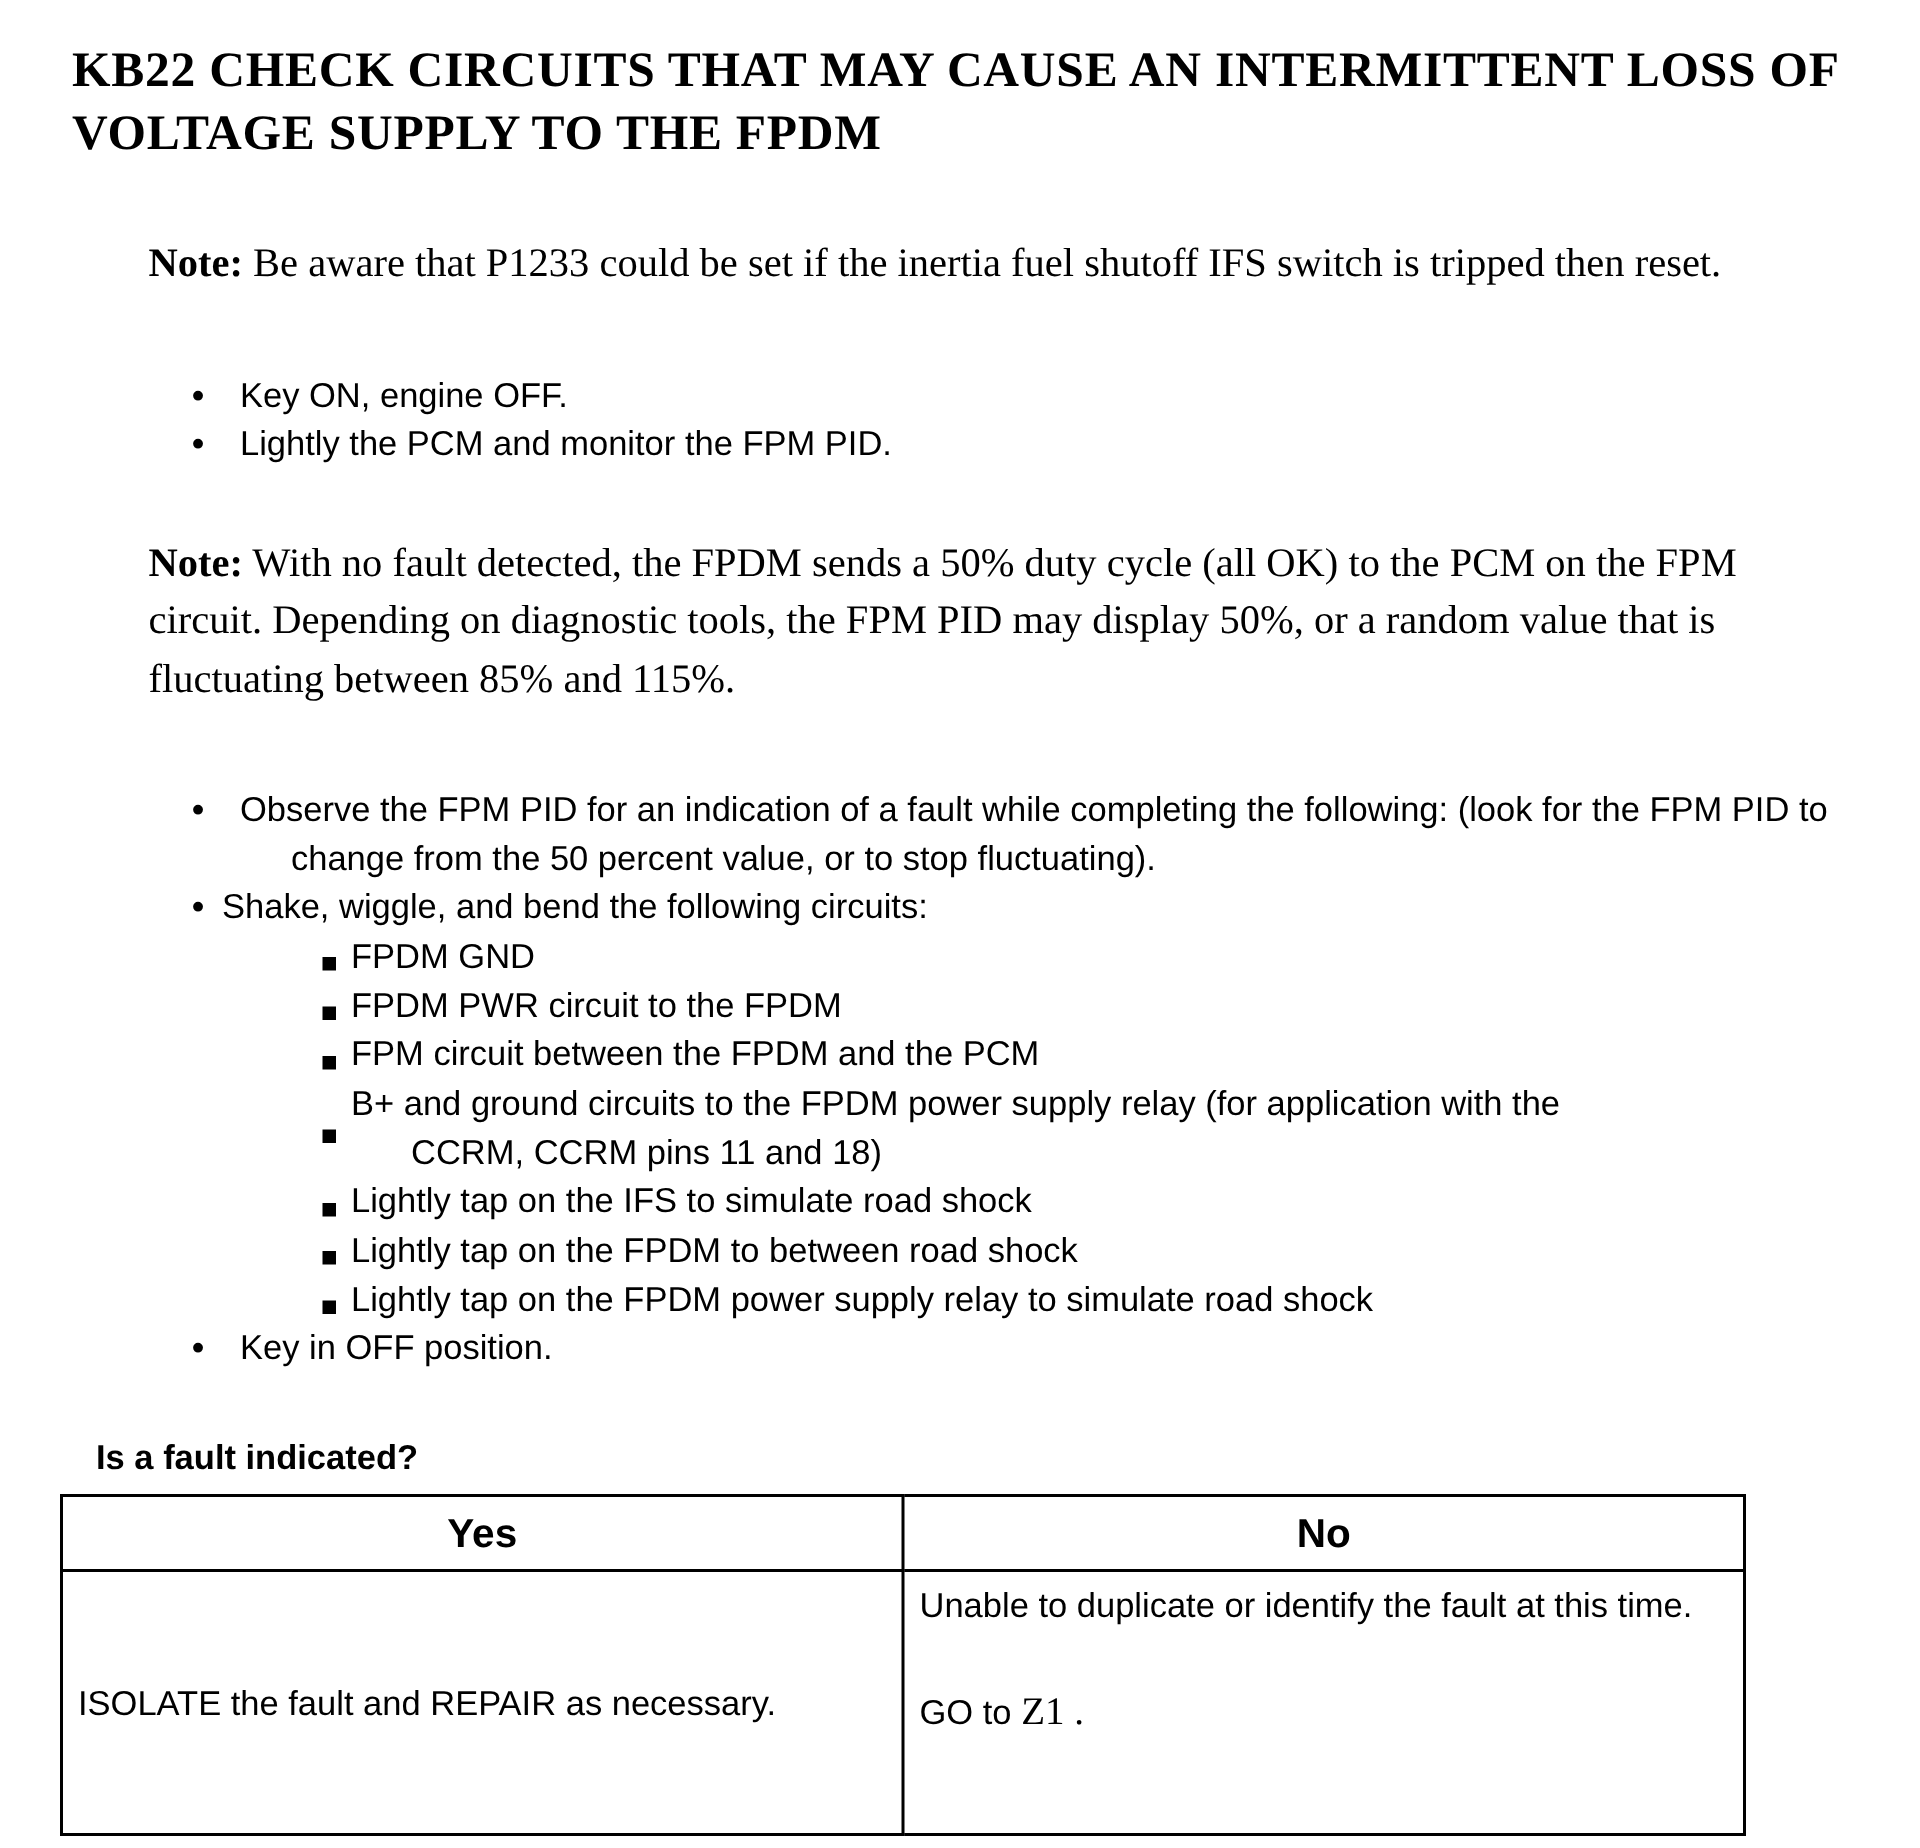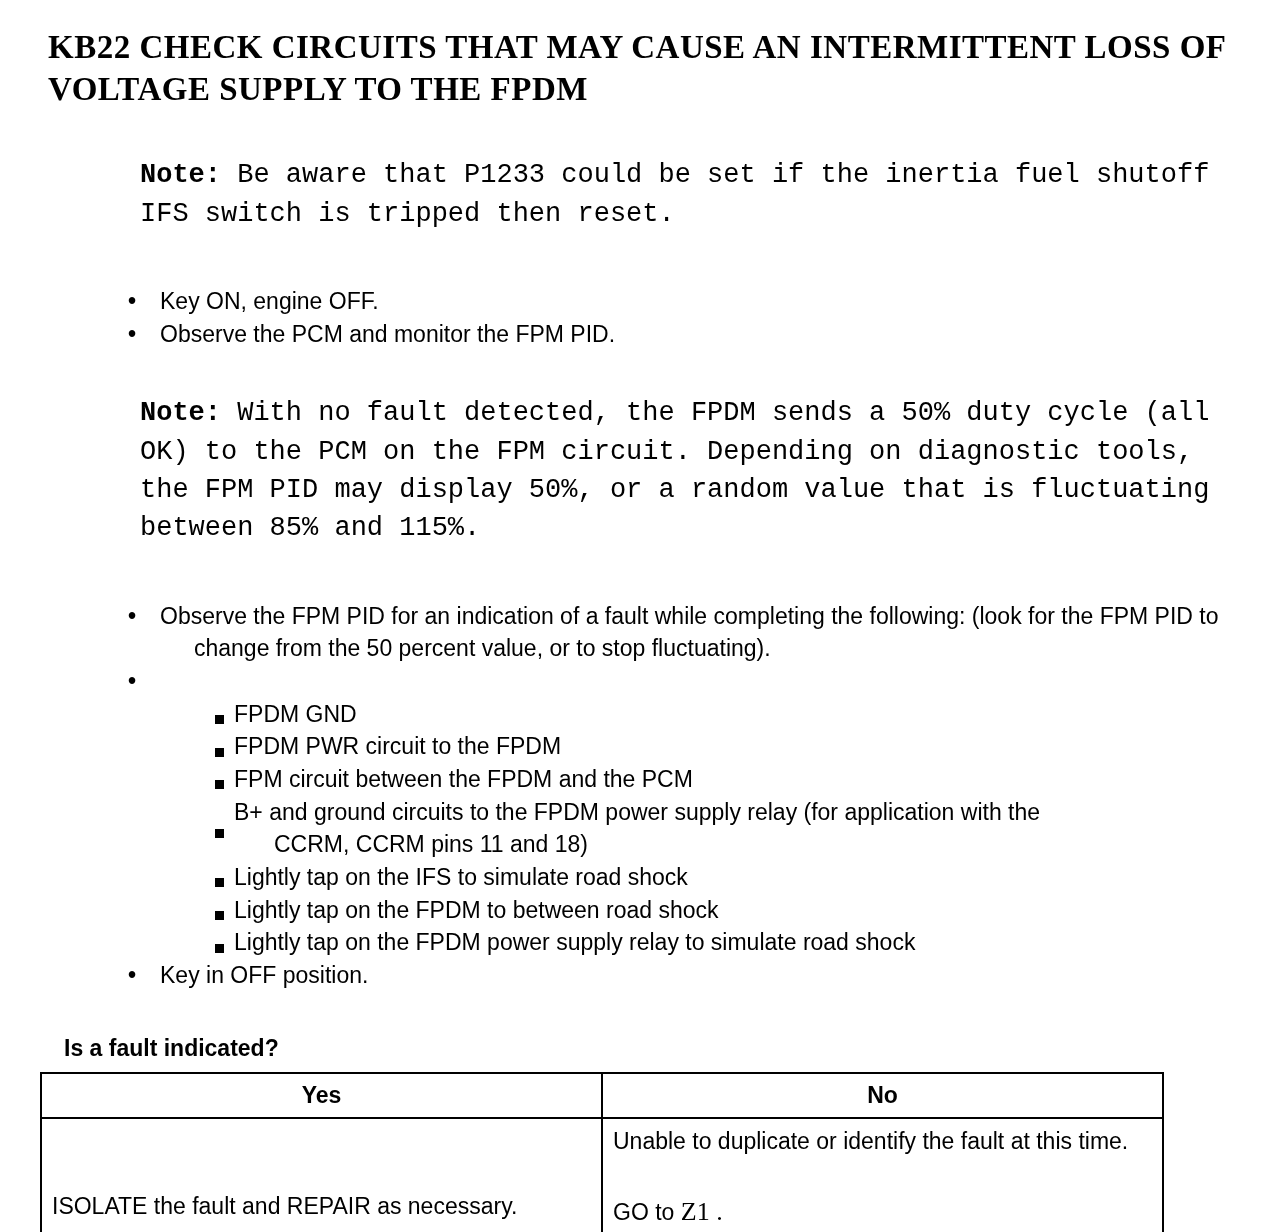--- a/index.html
+++ b/index.html
@@ -14,24 +14,24 @@
   .title {
     font-family: "Liberation Serif", serif;
     font-weight: 700;
     font-size: 33px;
     line-height: 1.28;
     letter-spacing: 0.5px;
     margin: 0 0 46px 0;
     max-width: 1195px;
   }
   .note {
-    font-family: Liberation Mono, monospace;
+    font-family: Liberation Serif, serif;
     font-size: 27px;
     line-height: 1.42;
-    margin: 0 0 0 92px;
+    margin: 0 0 0 51px;
     max-width: 1070px;
   }
   .note-label { font-weight: 700; }
   .gap-lg { height: 52px; }
   .gap-md { height: 44px; }
   .bullet-list { list-style: none; margin: 0; padding: 0 0 0 80px; }
   .bullet-list > li { display: flex; align-items: flex-start; gap: 12px; }
   .dot { flex: 0 0 20px; }
   .dot::before { content: "\2022"; font-weight: 700; }
   .li-text { max-width: 1085px; }
@@ -52,21 +52,21 @@
     table-layout: fixed;
   }
   table.result th, table.result td {
     border: 2px solid #000;
   }
   table.result th {
     width: 49.6%;
     font-weight: 700;
     text-align: center;
     padding: 5px 24px;
-    font-size: 23px;
+    font-size: 27px;
   }
   table.result td {
     padding: 6px 10px;
     font-size: 23px;
   }
   td.cell-yes { vertical-align: middle; height: 176px; }
   td.cell-no { vertical-align: top; margin-left: 37px; }
   .no-para { margin: 0 0 0 0; max-width: 540px; }
   .no-action { margin: 36px 0 0 0; }
   .ref-link { font-family: "Liberation Serif", serif; font-size: 26px; }
@@ -82,38 +82,39 @@
 
   <div class="gap-lg"></div>
 
   <ul class="bullet-list">
     <li>
       <span class="dot"></span>
       <span class="li-text">Key ON, engine OFF.</span>
     </li>
     <li>
       <span class="dot"></span>
-      <span class="li-text">Observe the PCM and monitor the FPM PID.</span>
+      <span class="li-text">Lightly the PCM and monitor the FPM PID.</span>
     </li>
   </ul>
 
   <div class="gap-md"></div>
 
   <p class="note"><span class="note-label">Note:</span><span> With no fault detected, the FPDM sends a 50% duty cycle (all OK) to the PCM on the FPM circuit. Depending on diagnostic tools, the FPM PID may display 50%, or a random value that is fluctuating between 85% and 115%.</span></p>
 
   <div class="gap-lg"></div>
 
   <ul class="bullet-list">
     <li>
       <span class="dot"></span>
       <span class="li-text hang">Observe the FPM PID for an indication of a fault while completing the following: (look for the FPM PID to change from the 50 percent value, or to stop fluctuating).</span>
     </li>
     <li style="display:block">
       <div style="display:flex; align-items:flex-start">
         <span class="dot"></span>
+        <span class="li-text">Shake, wiggle, and bend the following circuits:</span>
       </div>
       <ul class="sub-list">
         <li>
           <span class="sq"></span>
           <span class="sub-text">FPDM GND</span>
         </li>
         <li>
           <span class="sq"></span>
           <span class="sub-text">FPDM PWR circuit to the FPDM</span>
         </li>

